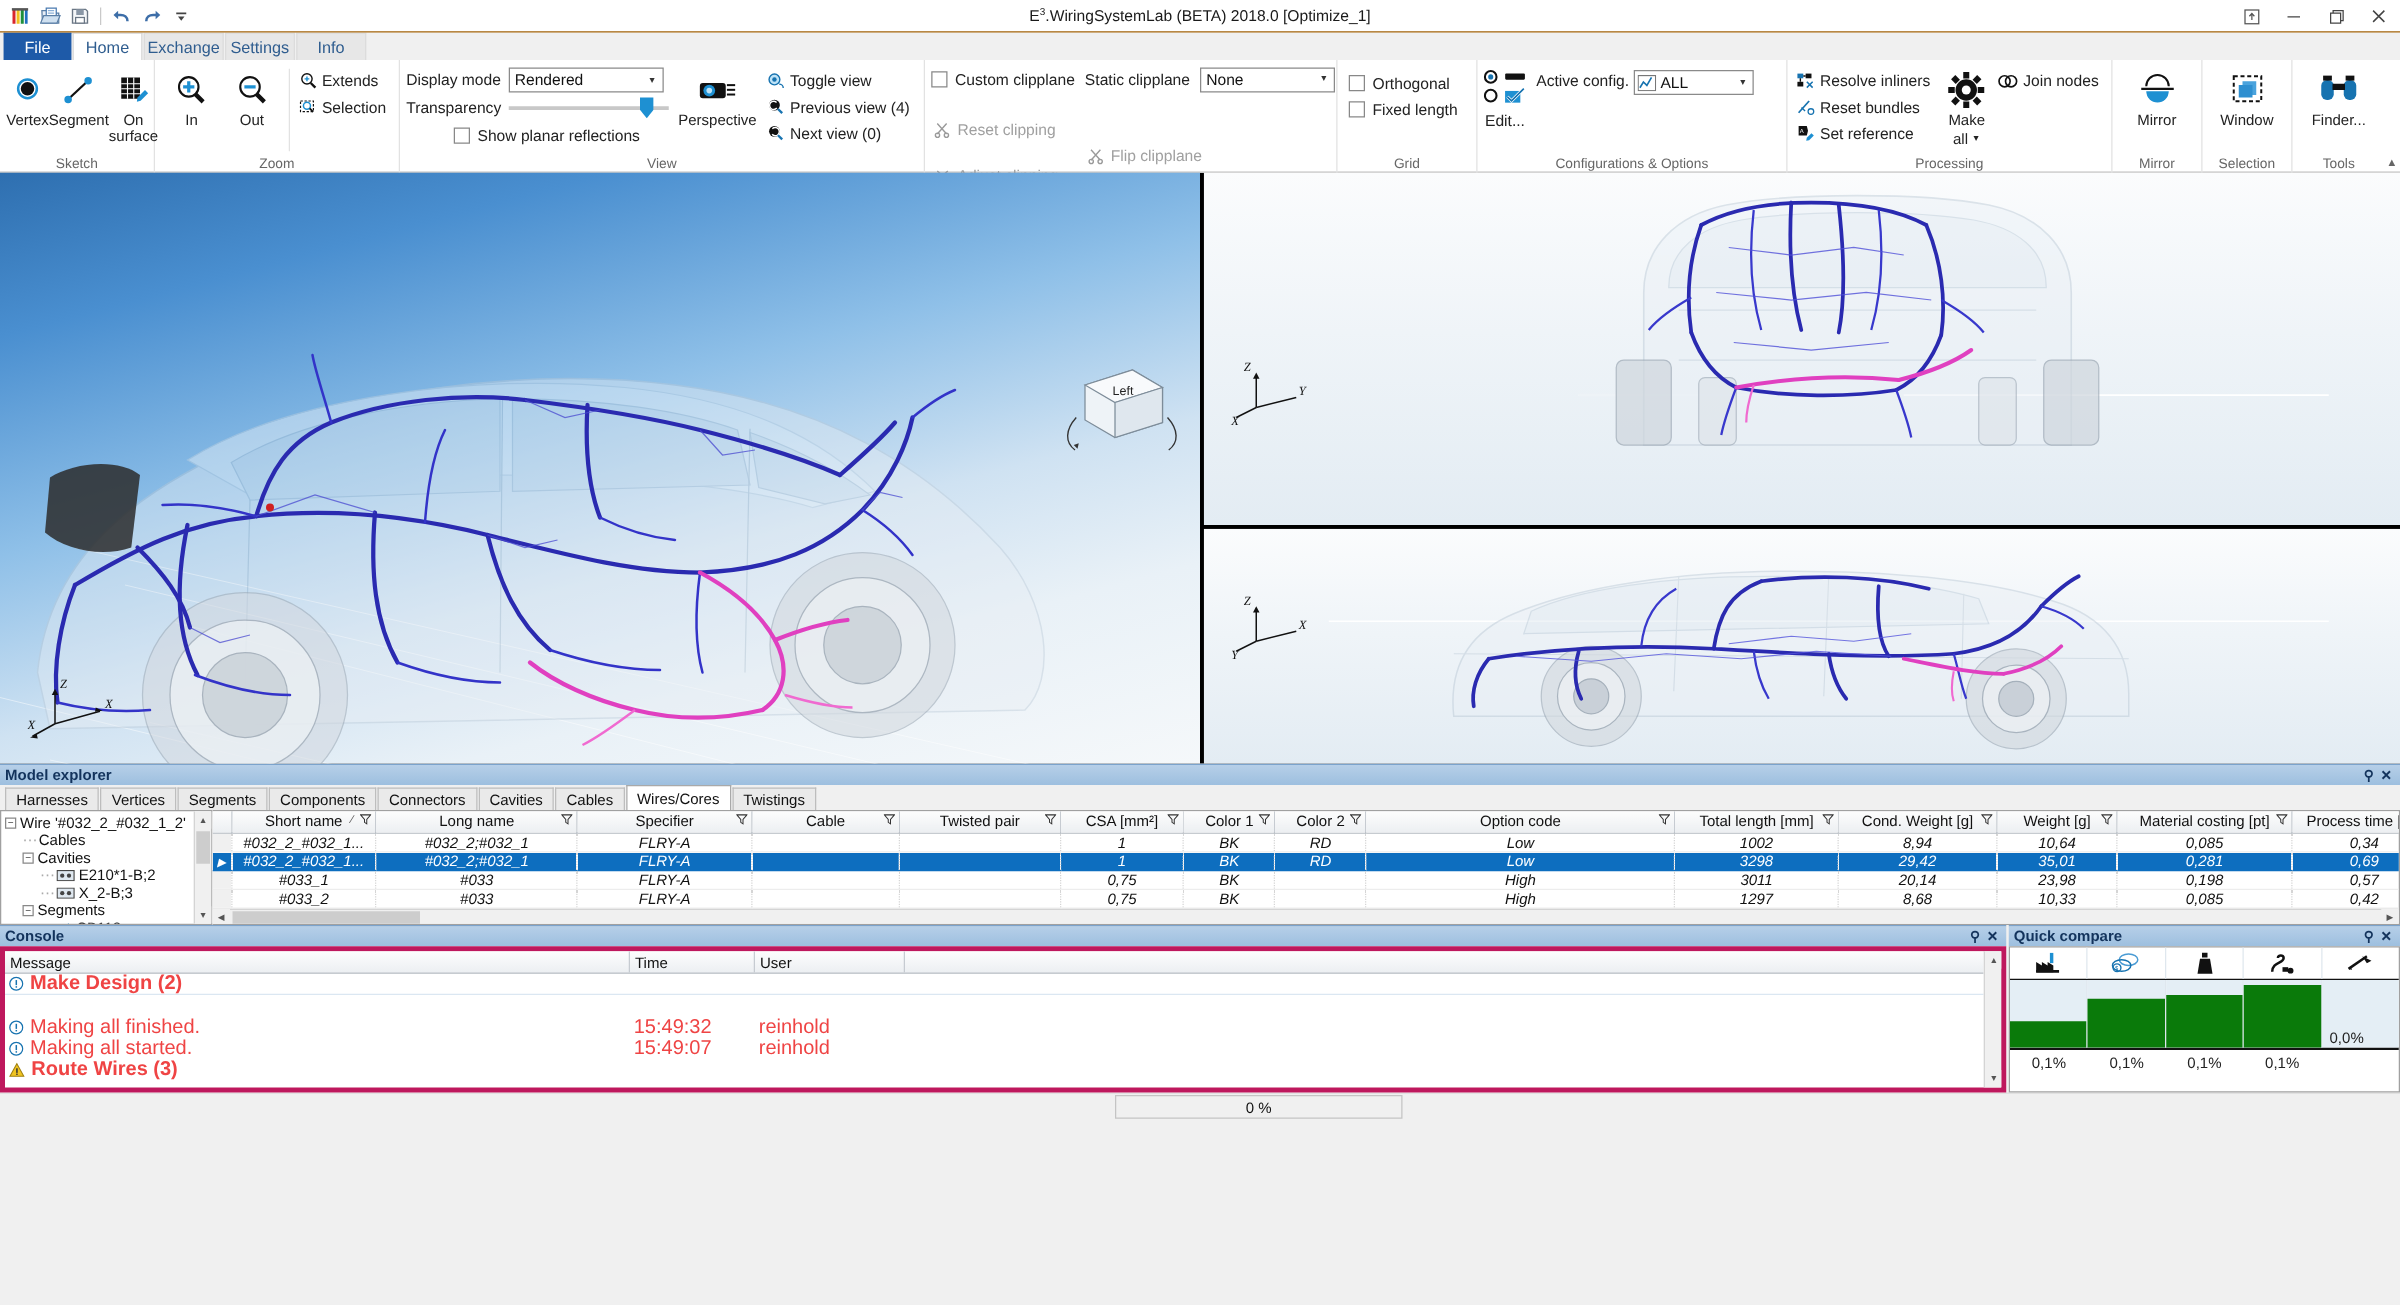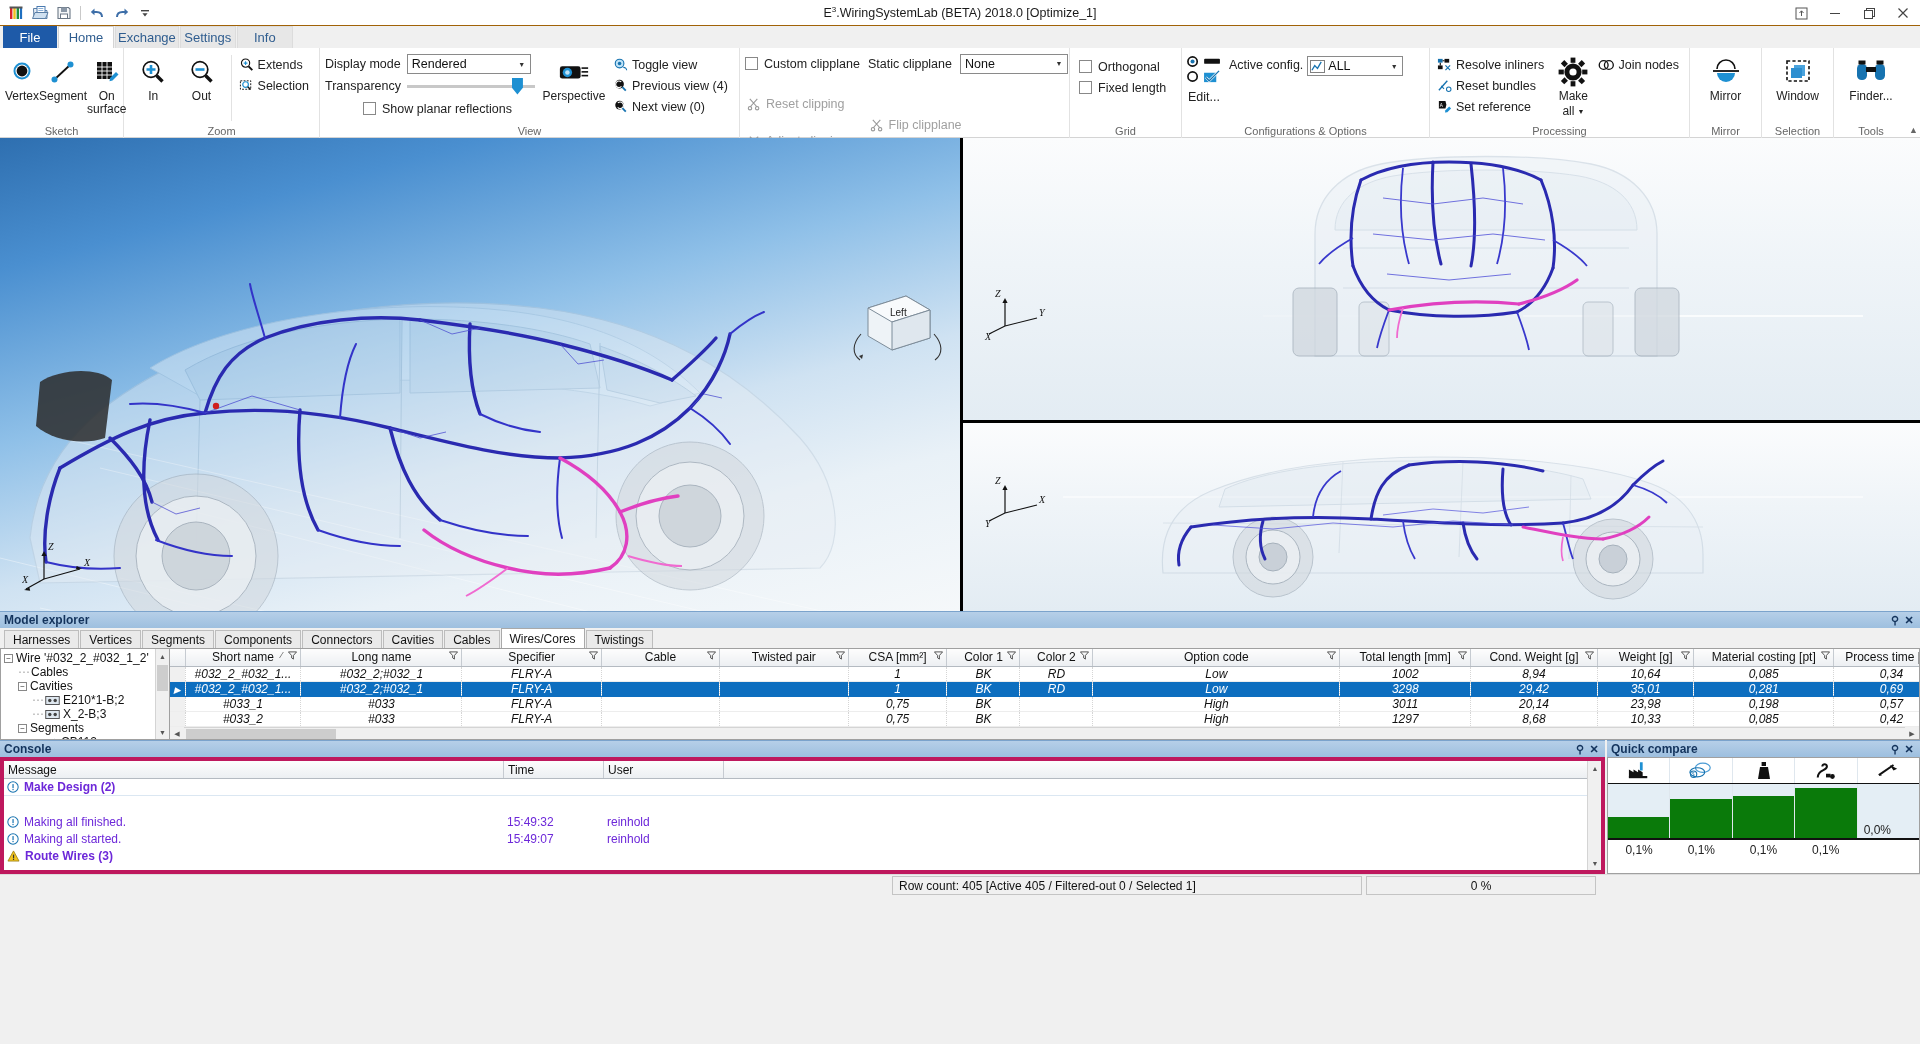--- a/index.html
+++ b/index.html
@@ -181,21 +181,21 @@
   }
   #grid-hthumb { position:absolute; left: 16px; width: 150px; height: 11px; background: #cdcdcd; }
 
   
   #bottom-dock { display: flex; height: 134px; background: #f0f0f0; gap: 2px; }
   #console-panel { flex: 1; display: flex; flex-direction: column; }
   #console-body { flex: 1; background: #fff; border: 4px solid #be185d; display:flex; overflow:hidden; }
   #console-inner { flex: 1; overflow: hidden; }
   .chead { display: flex; height: 18px; background: linear-gradient(180deg,#fdfdfd,#eceff2); border-bottom: 1px solid #b4bac1;}
   .chead div { font-size: 12px; color:#111; padding: 0 4px; display:flex; align-items:center; border-right: 1px solid #c6cbd1;}
-  .crow { display:flex; height: 17px; align-items:center; font-size:12px; color:#6d28d9; }
+  .crow { display:flex; height: 17px; align-items:center; font-size:16px; color:#ef4444; }
   .crow .cmsg { width: 500px; display: flex; align-items: center; gap: 5px; padding-left: 3px;}
   .crow .ctime { width: 100px; padding-left: 3px; }
   .crow .cuser { width: 120px; padding-left: 3px; }
   .crow.grouphdr { font-weight: bold; }
   .crow.grouphdr.sep { border-bottom: 1px solid #dbe7f2; }
   #console-vscroll { width: 14px; background: #f0f0f0; border-left: 1px solid #d4d4d4; display:flex; flex-direction:column; justify-content:space-between; }
 
   #qc-panel { width: 313px; display: flex; flex-direction: column; }
   #qc-body { flex: 1; background: #fff; border: 1px solid #a0a0a0; display: flex; flex-direction: column; }
   #qc-icons { height: 26px; display: flex; border-bottom: 1px solid #111; }
@@ -1342,16 +1342,15 @@
           <div class="qc-cell">0,1%</div>
           <div class="qc-cell">0,1%</div>
           <div class="qc-cell"></div>
         </div>
     </div>
   </div>
 </div>
 
 <div id="statusbar">
   <div class="sb-cell" style="width:890px"></div>
-  <div class="sb-cell sb-pane" style="width:470px;justify-content:flex-start">Row count: 405  [Active 405 / Filtered-out 0 / Selected 1]</div>
   <div class="sb-cell sb-pane" style="width:230px">0 %</div>
   <div class="sb-cell" style="flex:1"></div>
 </div>
 
 </body></html>

